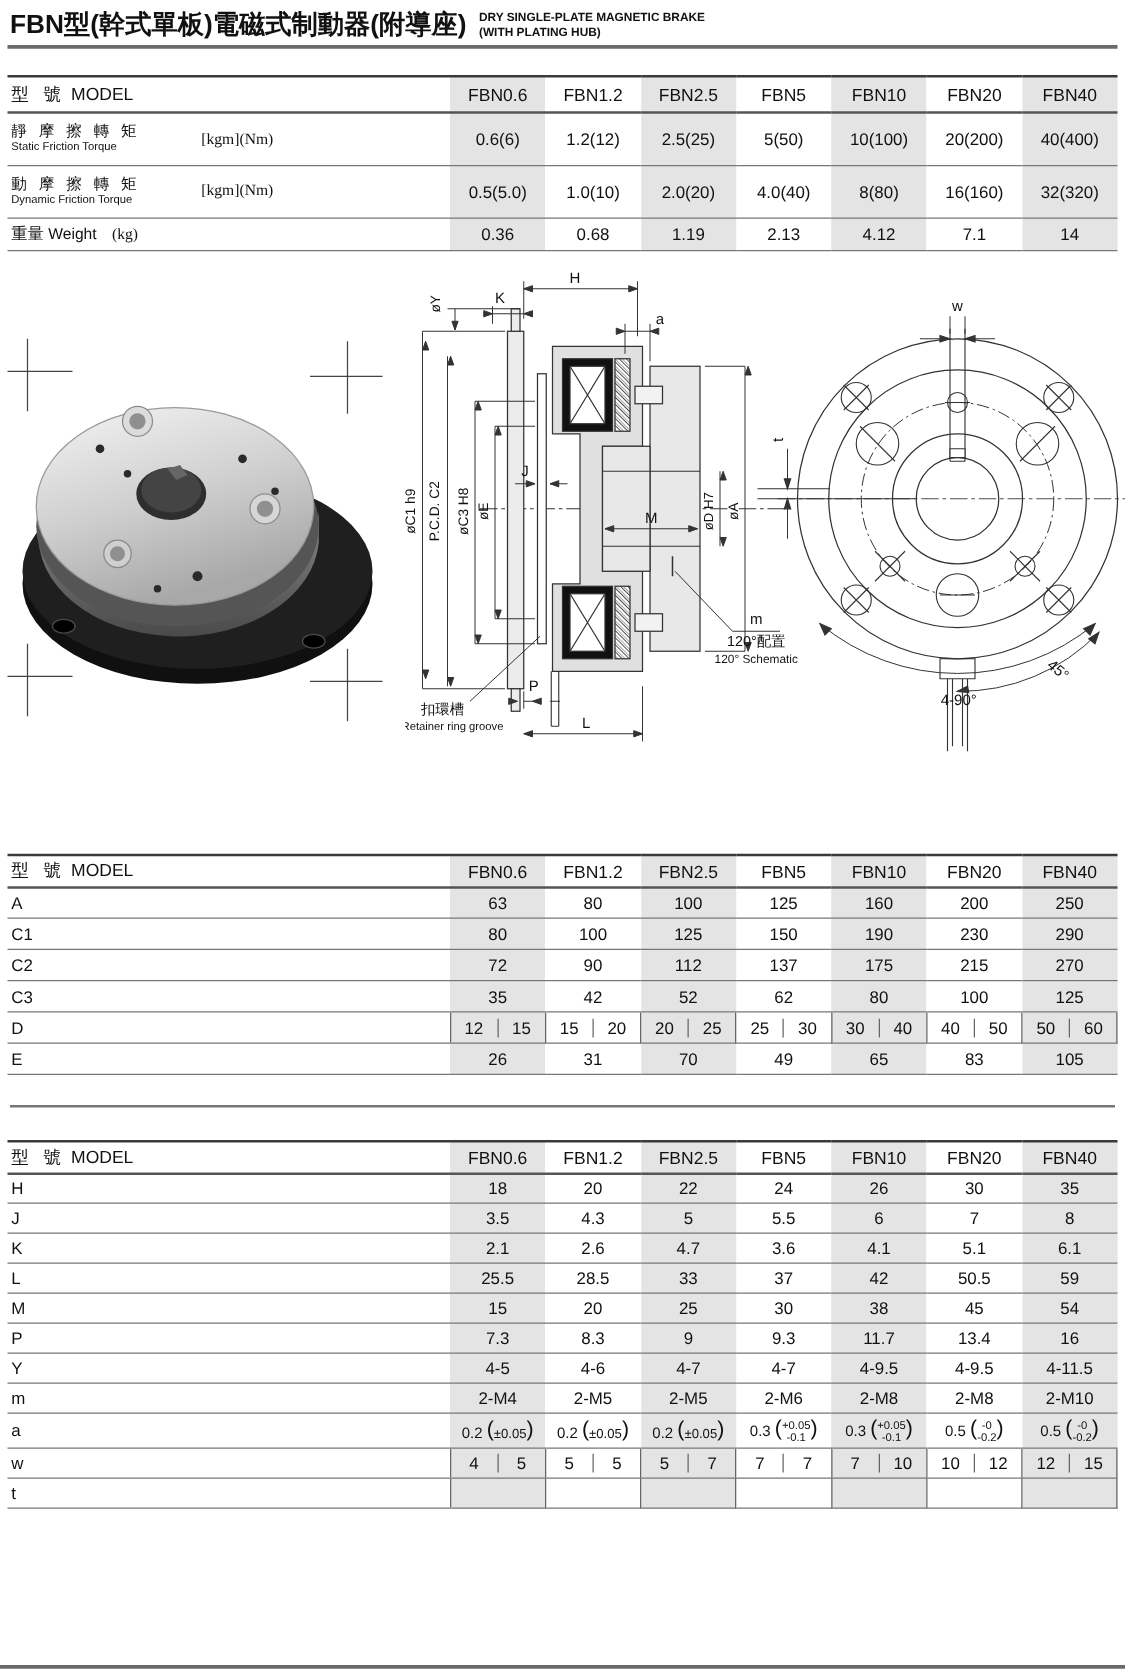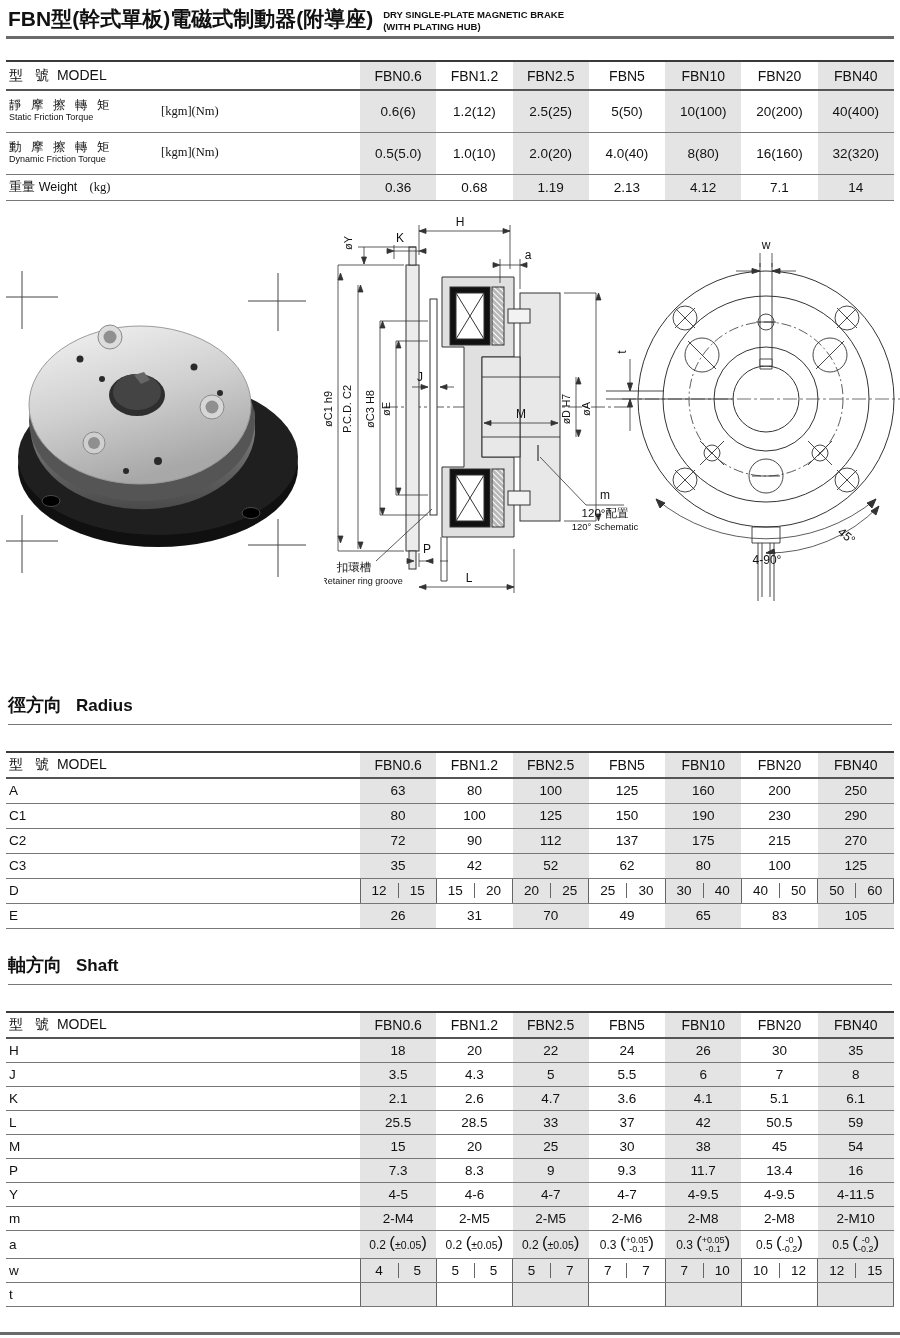--- a/index.html
+++ b/index.html
@@ -365,27 +365,20 @@
       </g>
       <g fill="#111" font-size="12">
         <text x="162" y="40" text-anchor="middle">w</text>
         <text x="22" y="143" text-anchor="middle" transform="rotate(-90 22 143)">t</text>
         <text x="240" y="330" text-anchor="middle" transform="rotate(40 240 330)">45°</text>
         <text x="163" y="355" text-anchor="middle">4-90°</text>
       </g>
     </svg>
   </div>
 
-  <div class="sec" style="margin-top:36px;">
-    <div class="sec-line">
-      <span class="s-zh">徑方向</span>
-      <span class="s-en">Radius</span>
-    </div>
-    <div class="sec-rule"></div>
-  </div>
 
   <table class="dim" style="margin-top:26px;">
     <colgroup>
         <col style="width:354px">
         <col span="7" style="width:76.28px">
       </colgroup>
     <thead>
         <tr class="h-head" id="radius-head">
           <td class="lbl"><span class="mh-zh">型 號</span><span class="mh-en">MODEL</span></td>
           <td class="col-shade">FBN0.6</td>
@@ -490,24 +483,20 @@
           <td class="col-shade">70</td>
           <td>49</td>
           <td class="col-shade">65</td>
           <td>83</td>
           <td class="col-shade">105</td>
         </tr>
       </tbody>
   </table>
 
   <div class="sec" style="margin-top:24px;">
-    <div class="sec-line">
-      <span class="s-zh">軸方向</span>
-      <span class="s-en">Shaft</span>
-    </div>
     <div class="sec-rule"></div>
   </div>
 
   <table class="dim shaft" style="margin-top:26px;">
     <colgroup>
         <col style="width:354px">
         <col span="7" style="width:76.28px">
       </colgroup>
     <thead>
         <tr class="h-head" id="shaft-head">

